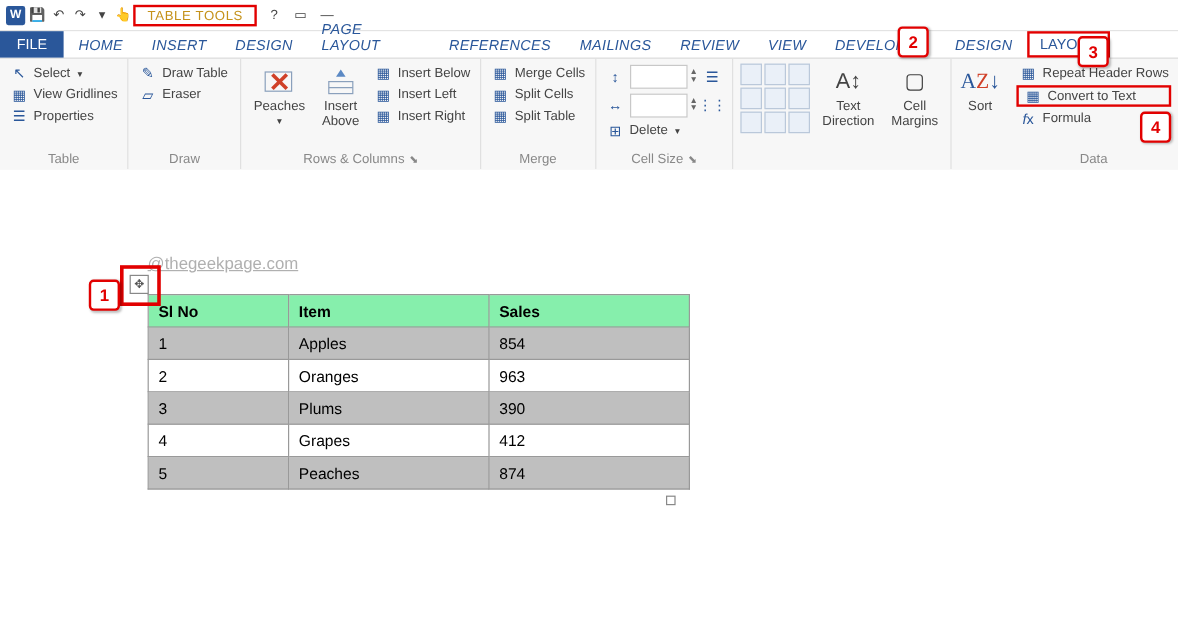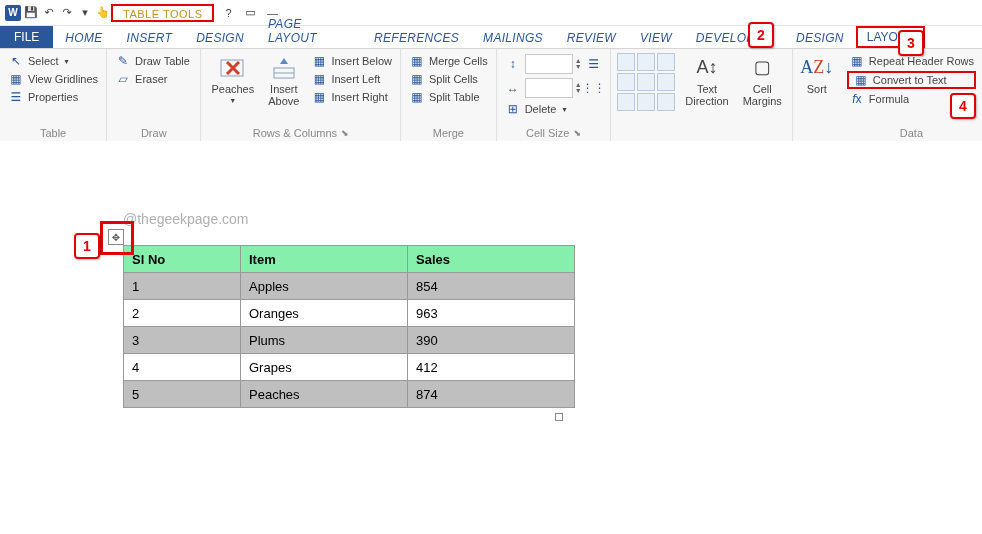--- a/index.html
+++ b/index.html
@@ -38,21 +38,21 @@
   .spin input { width:42px; height:16px; font-size:11px; border:1px solid #c8c8c8; text-align:center; }
   .spin-arrows { display:flex; flex-direction:column; font-size:7px; color:#666; line-height:6px; }
   .mini-grid { display:grid; grid-template-columns:repeat(3,18px); grid-auto-rows:18px; gap:2px; }
   .mini-cell { border:1px solid #bac8da; background:#eaf0f8; }
   .sort-ic { font-family:serif; }
   .convert-box { border:2px solid #e20000; padding:0 4px; }
 
   
   .doc-area { position:absolute; left:0; right:0; top:141px; bottom:0; background:#fff; overflow:hidden; }
   .page { position:absolute; left:45px; top:10px; width:760px; background:#fff; }
-  .watermark { color:#b0b0b0; font-size:14px; margin:60px 0 18px 78px; }
+  .watermark { color:#b0b0b0; font-size:14px; margin:60px 0 18px 78px;text-decoration:underline; }
   .move-handle { position:absolute; left:108px; top:88px; width:14px; height:14px; border:1px solid #888; background:#fff; display:flex; align-items:center; justify-content:center; font-size:10px; color:#555; }
   .move-handle-box { position:absolute; left:100px; top:80px; width:28px; height:28px; border:3px solid #e20000; }
   .resize-handle { position:absolute; width:6px; height:6px; border:1px solid #888; background:#fff; }
 
   table.data { border-collapse:collapse; margin-left:78px; }
   table.data th, table.data td { border:1px solid #999; padding:4px 8px; font-size:13px; text-align:left; font-weight:normal; vertical-align:middle; height:18px; }
   table.data th { background:#86efac; font-weight:bold; color:#000; }
   table.data tr.band td { background:#bfbfbf; color:#000; }
   table.data tr td { background:#fff; color:#000; }
   .col-sl { width:100px; }

